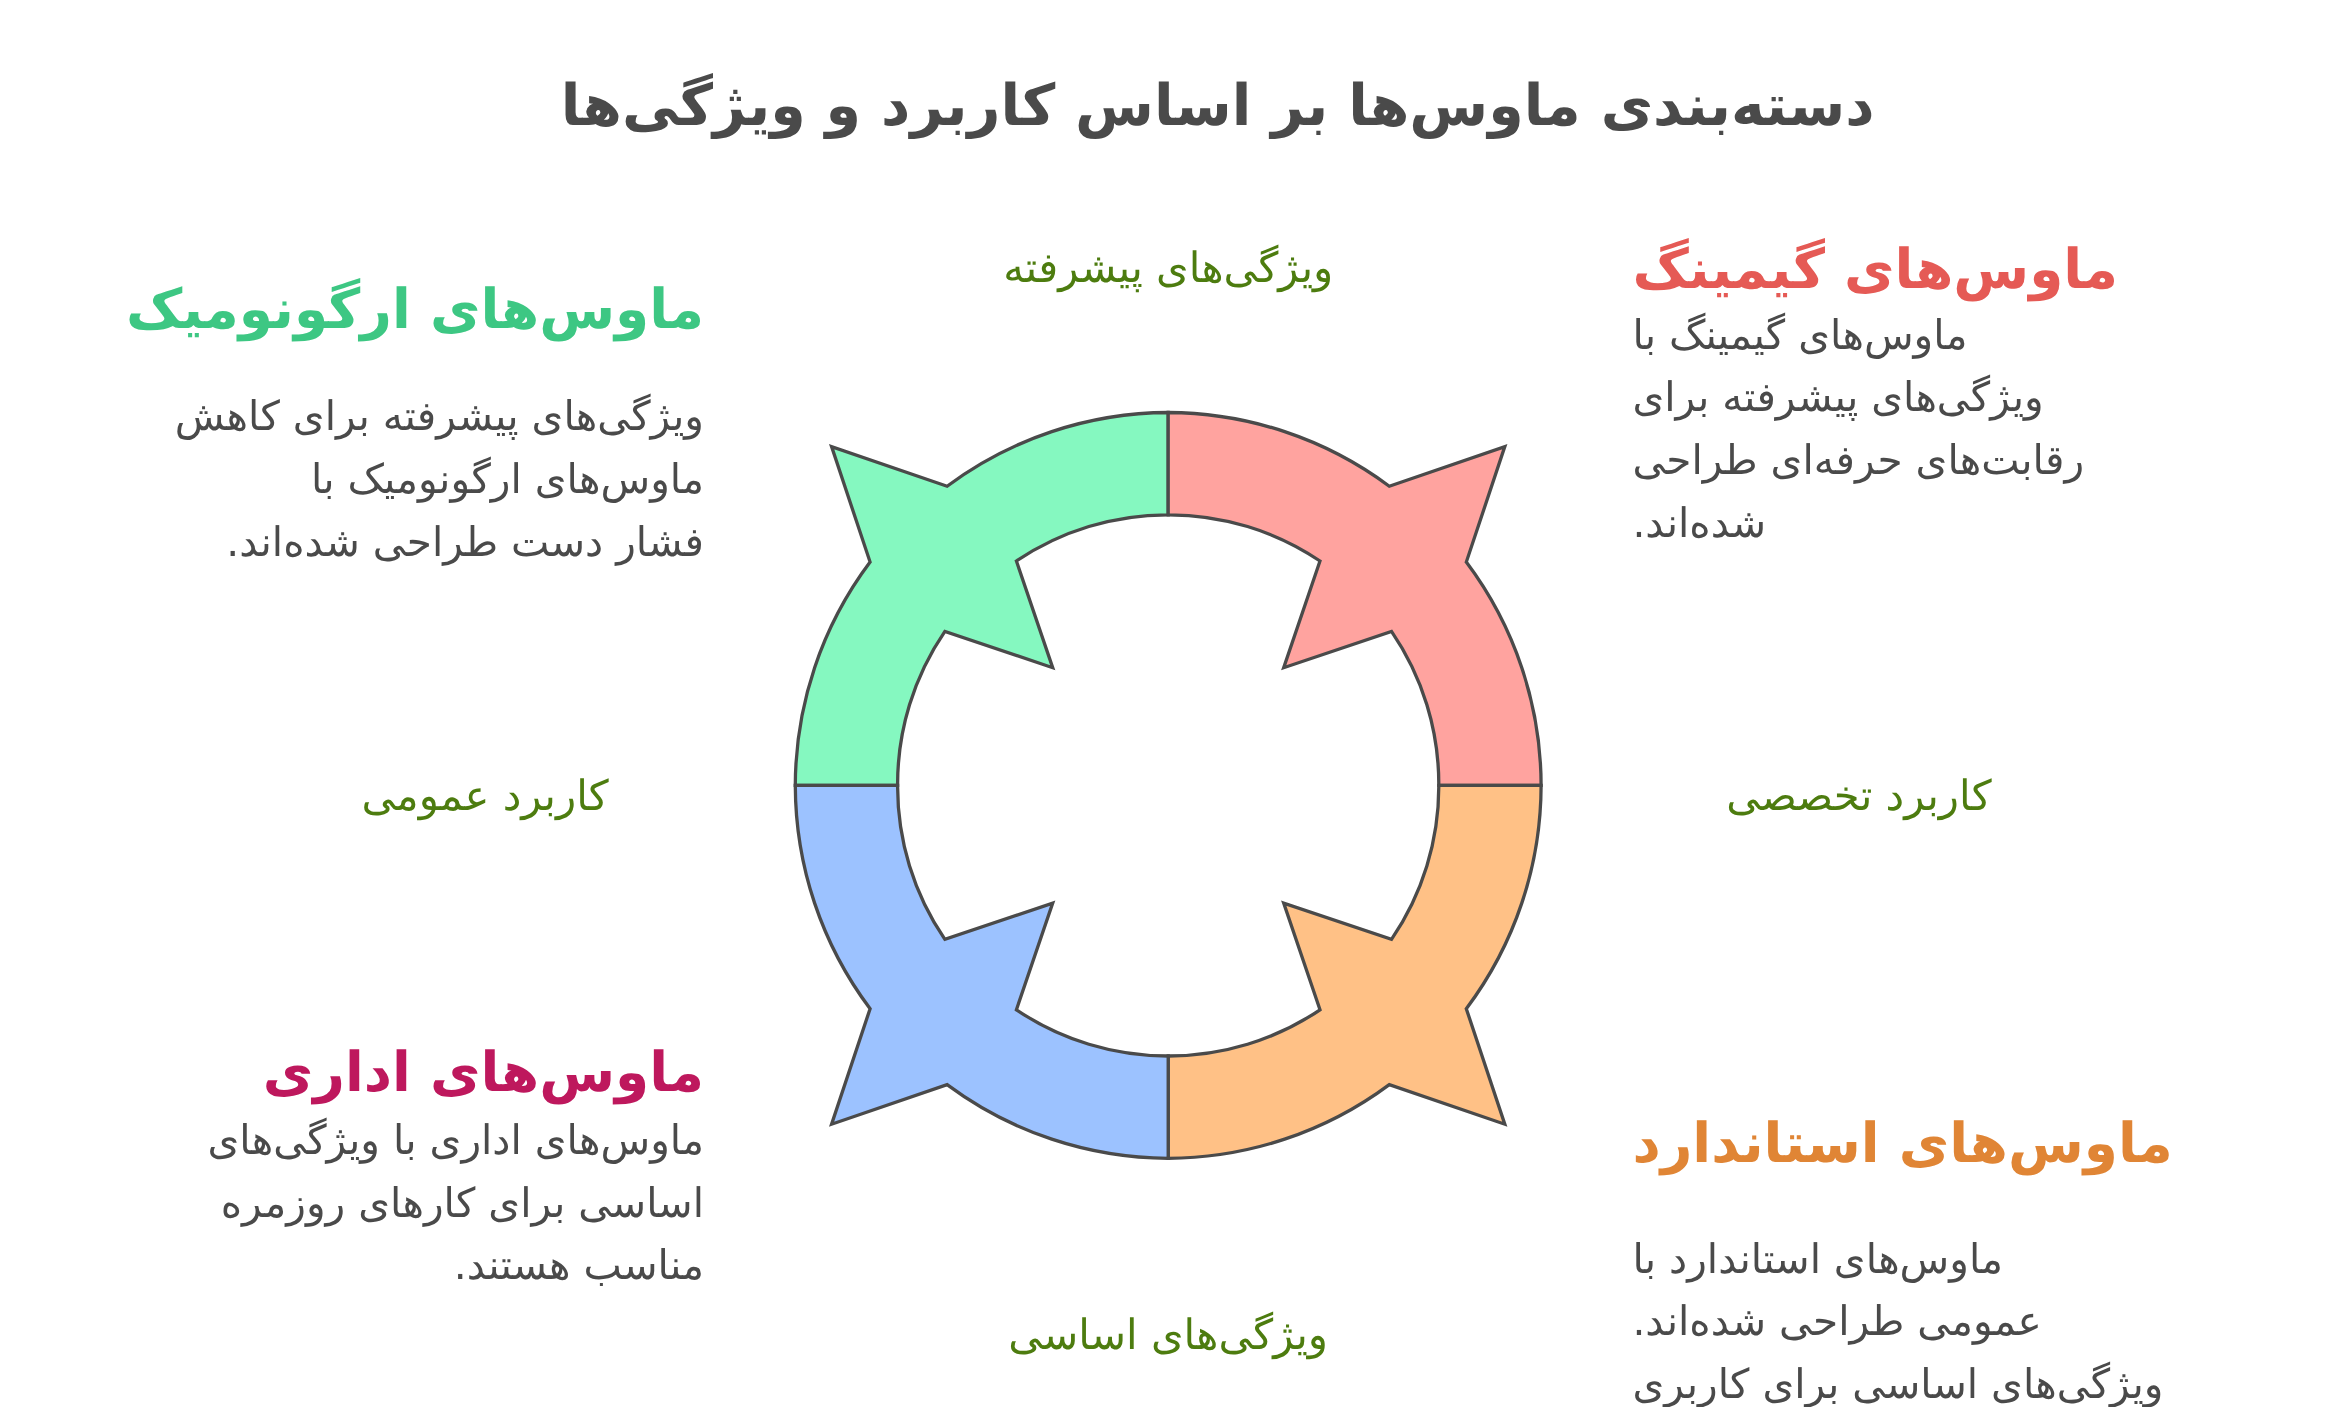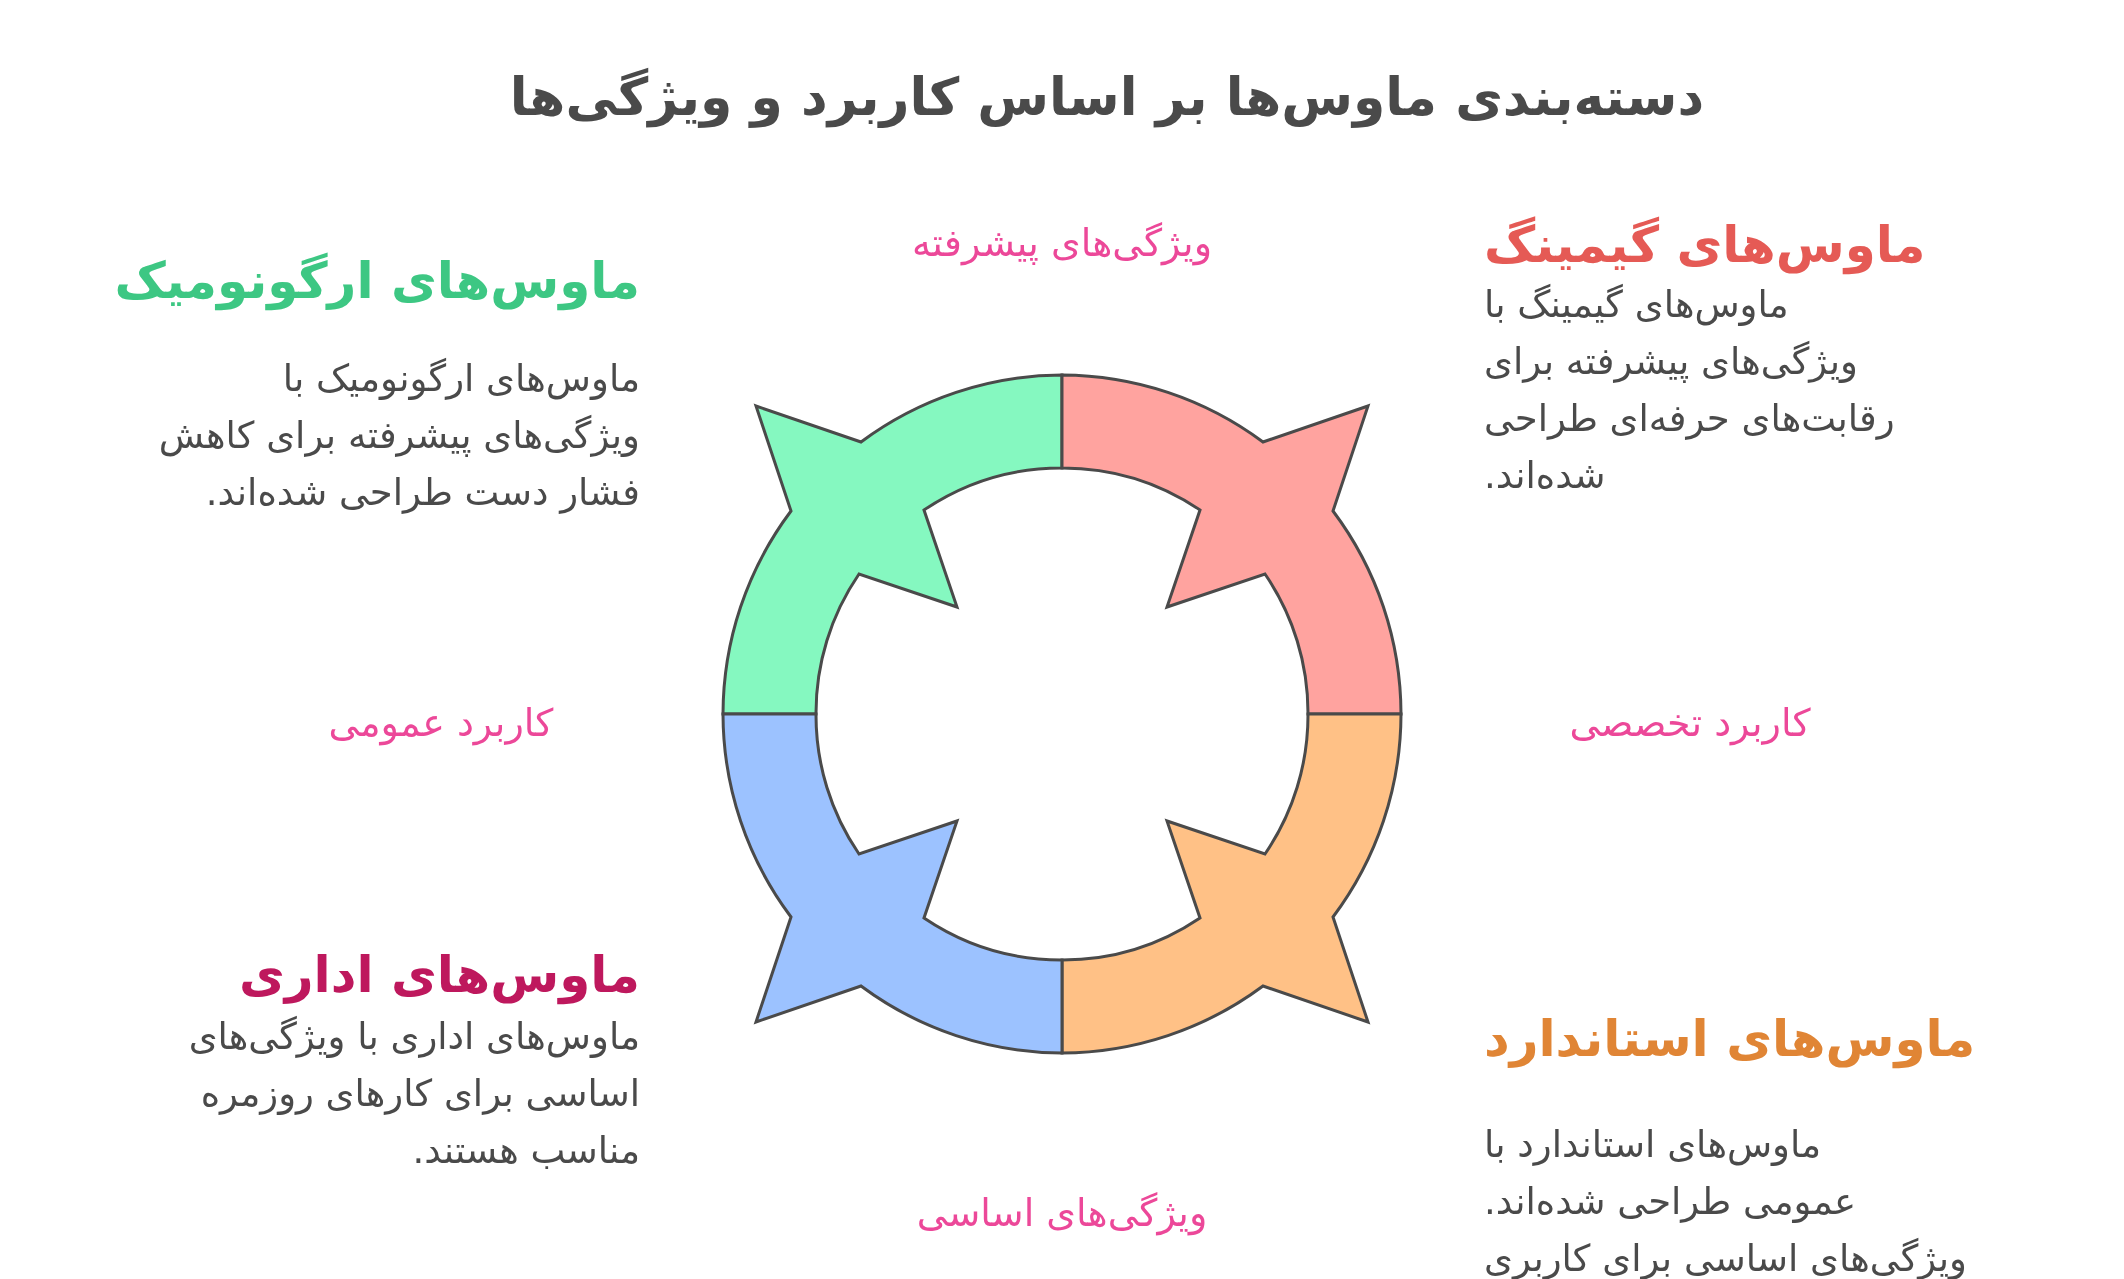--- a/index.html
+++ b/index.html
@@ -1,21 +1,21 @@
 <!DOCTYPE html>
 <html><head>
 <meta charset="utf-8">
 <style>
   html, body { margin: 0; padding: 0; background: #ffffff; }
   body { width: 2124px; height: 1279px; position: relative; overflow: hidden;
          font-family: "DejaVu Sans", sans-serif; }
   .abs { position: absolute; white-space: nowrap; }
   .title { left: 0; width: 2124px; top: 62px; text-align: center; font-size: 52px;
            font-weight: bold; color: #4a4a4a; direction: rtl; line-height: 70px; margin-left: 45px; }
-  .axis { font-size: 38px; color: #ec4899; direction: rtl; line-height: 50px; }
+  .axis { font-size: 38px; color: #4d7c0f; direction: rtl; line-height: 50px; }
   .heading { font-size: 50px; font-weight: bold; direction: rtl; line-height: 66px; }
   .body-text { font-size: 37px; color: #4a4a4a; direction: rtl; line-height: 57px; white-space: normal; }
   .left-block { text-align: right; }
   .right-block { text-align: left; }
   svg.diagram { position: absolute; left: 0; top: 0; }
   .seg { stroke: #4a4a4a; stroke-width: 3; stroke-linejoin: miter; }
 </style>
 </head>
 <body>
 
@@ -39,22 +39,22 @@
     <div>ماوس‌های گیمینگ با</div>
     <div>ویژگی‌های پیشرفته برای</div>
     <div>رقابت‌های حرفه‌ای طراحی</div>
     <div>شده‌اند.</div>
   </div>
 </div>
 
 <div class="abs left-block" style="left:40px; top:220px; width:600px;margin-top:28px;">
   <div class="heading" style="color:#3DC783; text-align:right;">ماوس‌های ارگونومیک</div>
   <div class="body-text" style="text-align:right; margin-top:36px;">
+    <div>ویژگی‌های پیشرفته برای کاهش</div>
     <div>ماوس‌های ارگونومیک با</div>
-    <div>ویژگی‌های پیشرفته برای کاهش</div>
     <div>فشار دست طراحی شده‌اند.</div>
   </div>
 </div>
 
 <div class="abs left-block" style="left:40px; top:942px; width:600px;">
   <div class="heading" style="color:#be185d; text-align:right;">ماوس‌های اداری</div>
   <div class="body-text" style="text-align:right; margin-top:0px;">
     <div>ماوس‌های اداری با ویژگی‌های</div>
     <div>اساسی برای کارهای روزمره</div>
     <div>مناسب هستند.</div>

